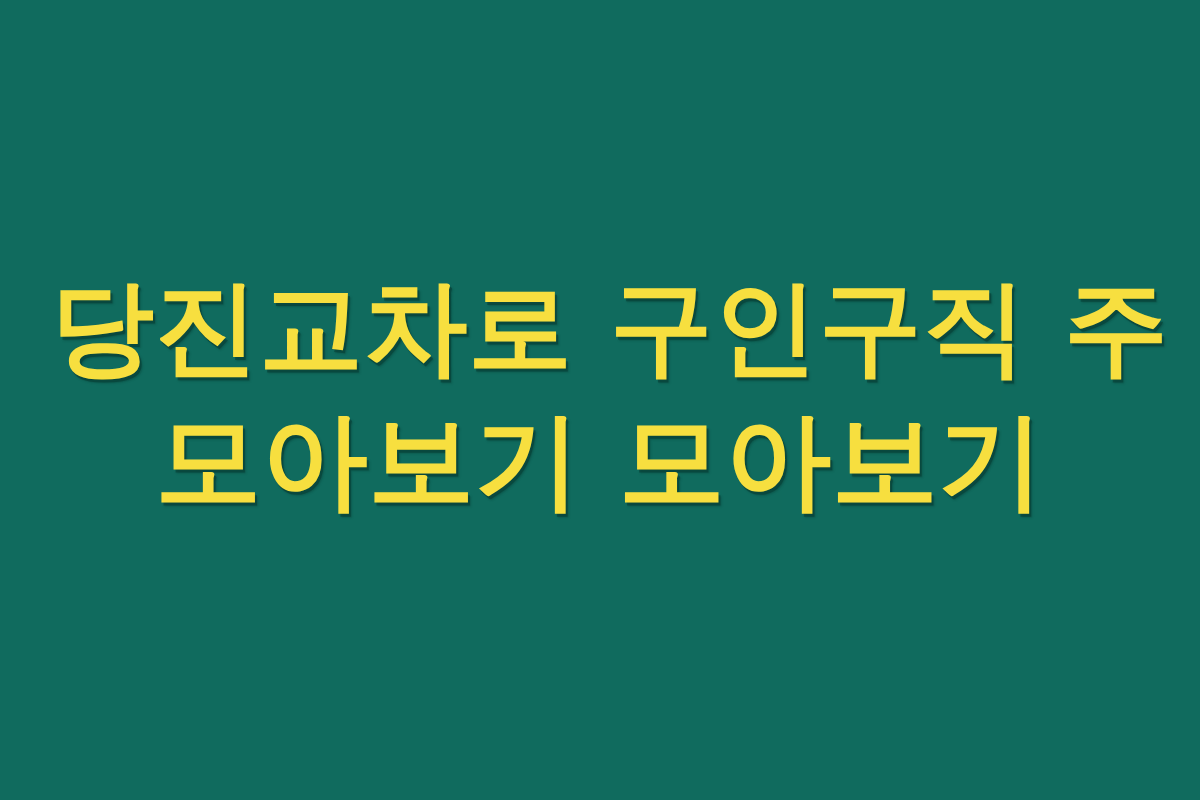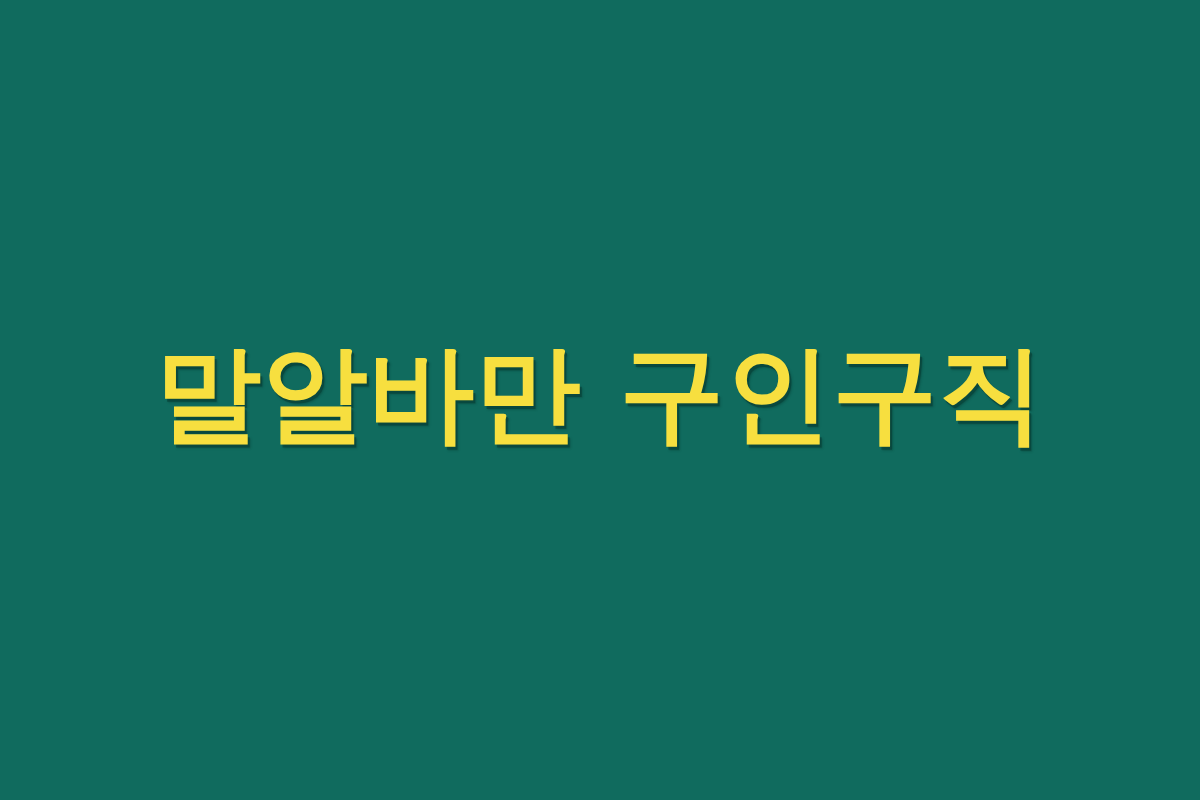--- a/index.html
+++ b/index.html
@@ -57,18 +57,19 @@
     font-size: 106px;
   }
 </style>
 </head>
 <body>
 
 <div id="banner">
 
   <div id="headline">
 
+    <span class="headline-line line-1">당진교차로 구인구직 주</span>
 
-    <span class="headline-line line-2">말알바만 구인구직</span>
+    <span class="headline-line line-2">모아보기 모아보기</span>
 
   </div>
 
 </div>
 
 </body></html>

